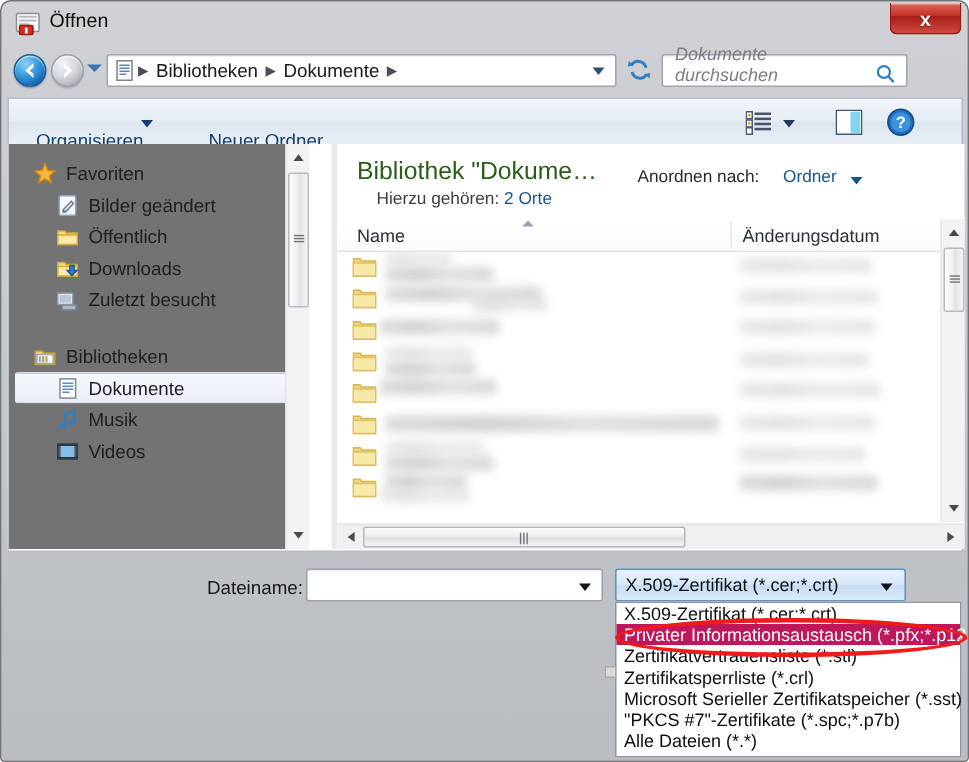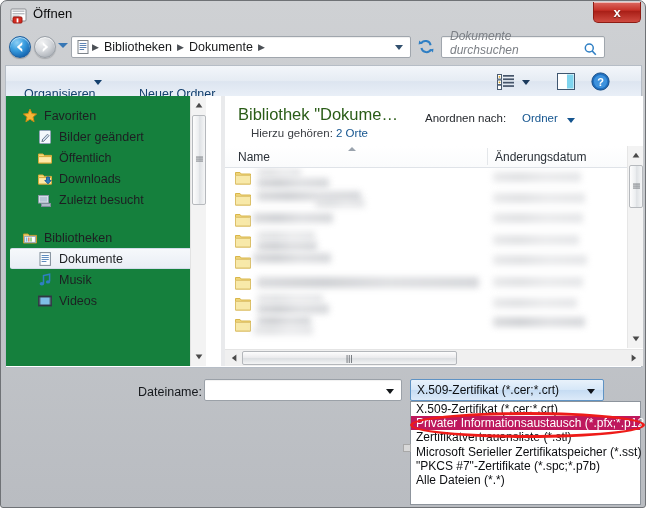--- a/index.html
+++ b/index.html
@@ -155,21 +155,21 @@
 
   
   .panes {
     position: absolute; left: 4px; top: 95px; width: 637px; height: 272px;
     background: #fff; border: 1px solid #b6bdc6; border-top: none;
   }
 
   
   .sidebar {
     position: absolute; left: 0; top: 0; width: 200px; height: 270px;
-    background: #15803d; overflow: hidden;
+    background: #737373; overflow: hidden;
   }
   .nav-group { margin-top: 9px; }
   .nav-row {
     height: 21px; display: flex; align-items: center;
     font-size: 12.5px; color: #1d1f22; cursor: pointer; padding-left: 16px;
     white-space: nowrap;
   }
   .nav-row.child { padding-left: 31px; }
   .nav-row.header { font-size: 12.5px; }
   .nav-row.selected {
@@ -708,20 +708,21 @@
 
   <div class="ftype-combo">
     <span class="ftype-val">X.509-Zertifikat (*.cer;*.crt)</span>
     <span class="ftype-caret"></span>
   </div>
 
   <div class="dropdown">
     <div class="dd-item">X.509-Zertifikat (*.cer;*.crt)</div>
     <div class="dd-item selected">Privater Informationsaustausch (*.pfx;*.p12</div>
     <div class="dd-item">Zertifikatvertrauensliste (*.stl)</div>
+    <div class="dd-item">Zertifikatsperrliste (*.crl)</div>
     <div class="dd-item">Microsoft Serieller Zertifikatspeicher (*.sst)</div>
     <div class="dd-item">"PKCS #7"-Zertifikate (*.spc;*.p7b)</div>
     <div class="dd-item">Alle Dateien (*.*)</div>
     <div class="dd-scroll-stub"></div>
   </div>
 
   <div class="annotation"></div>
 
 </div>
 

